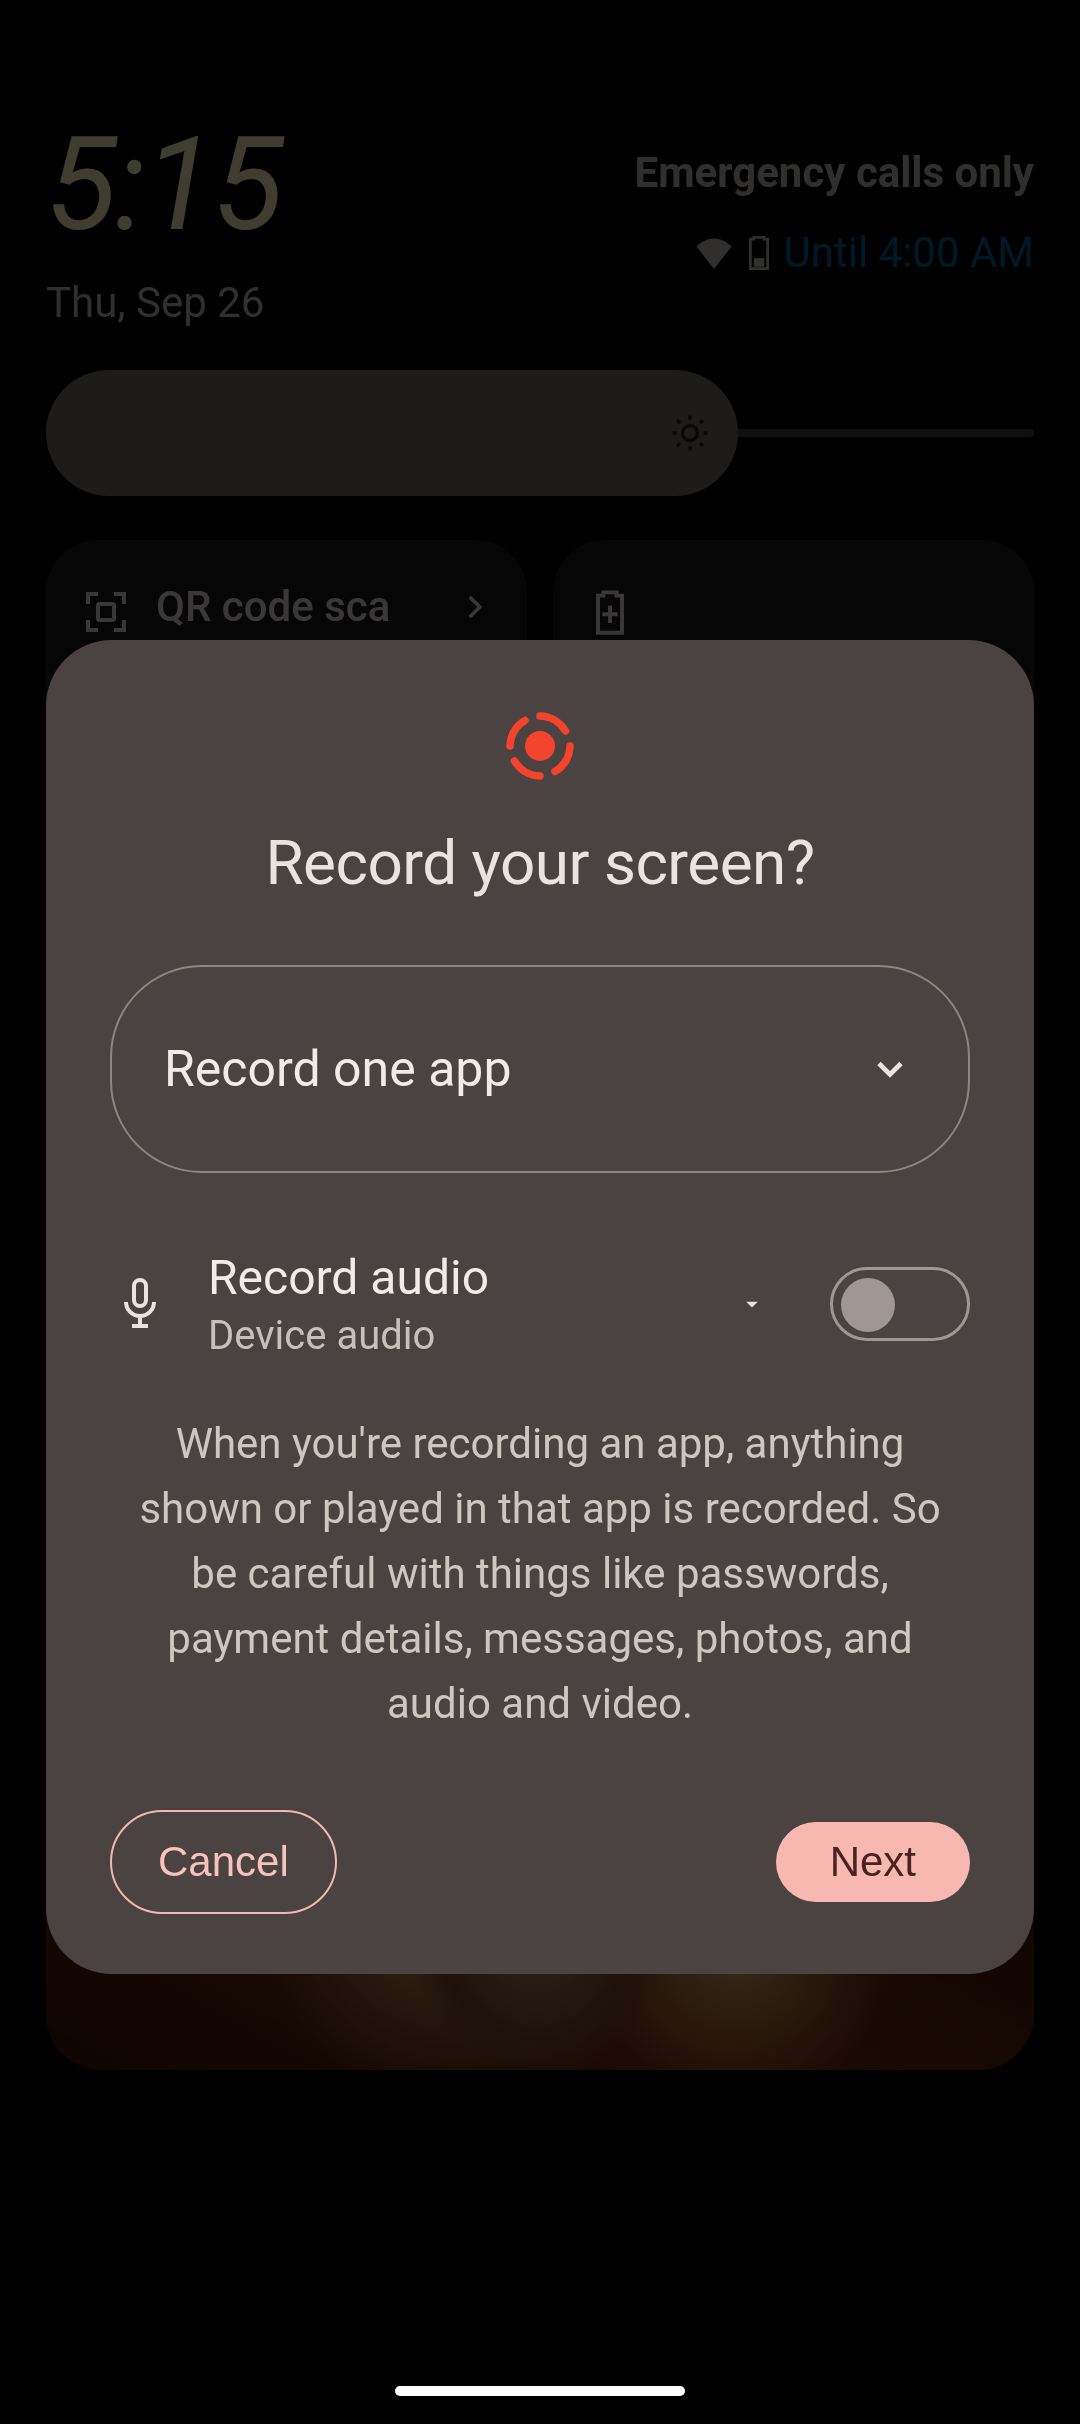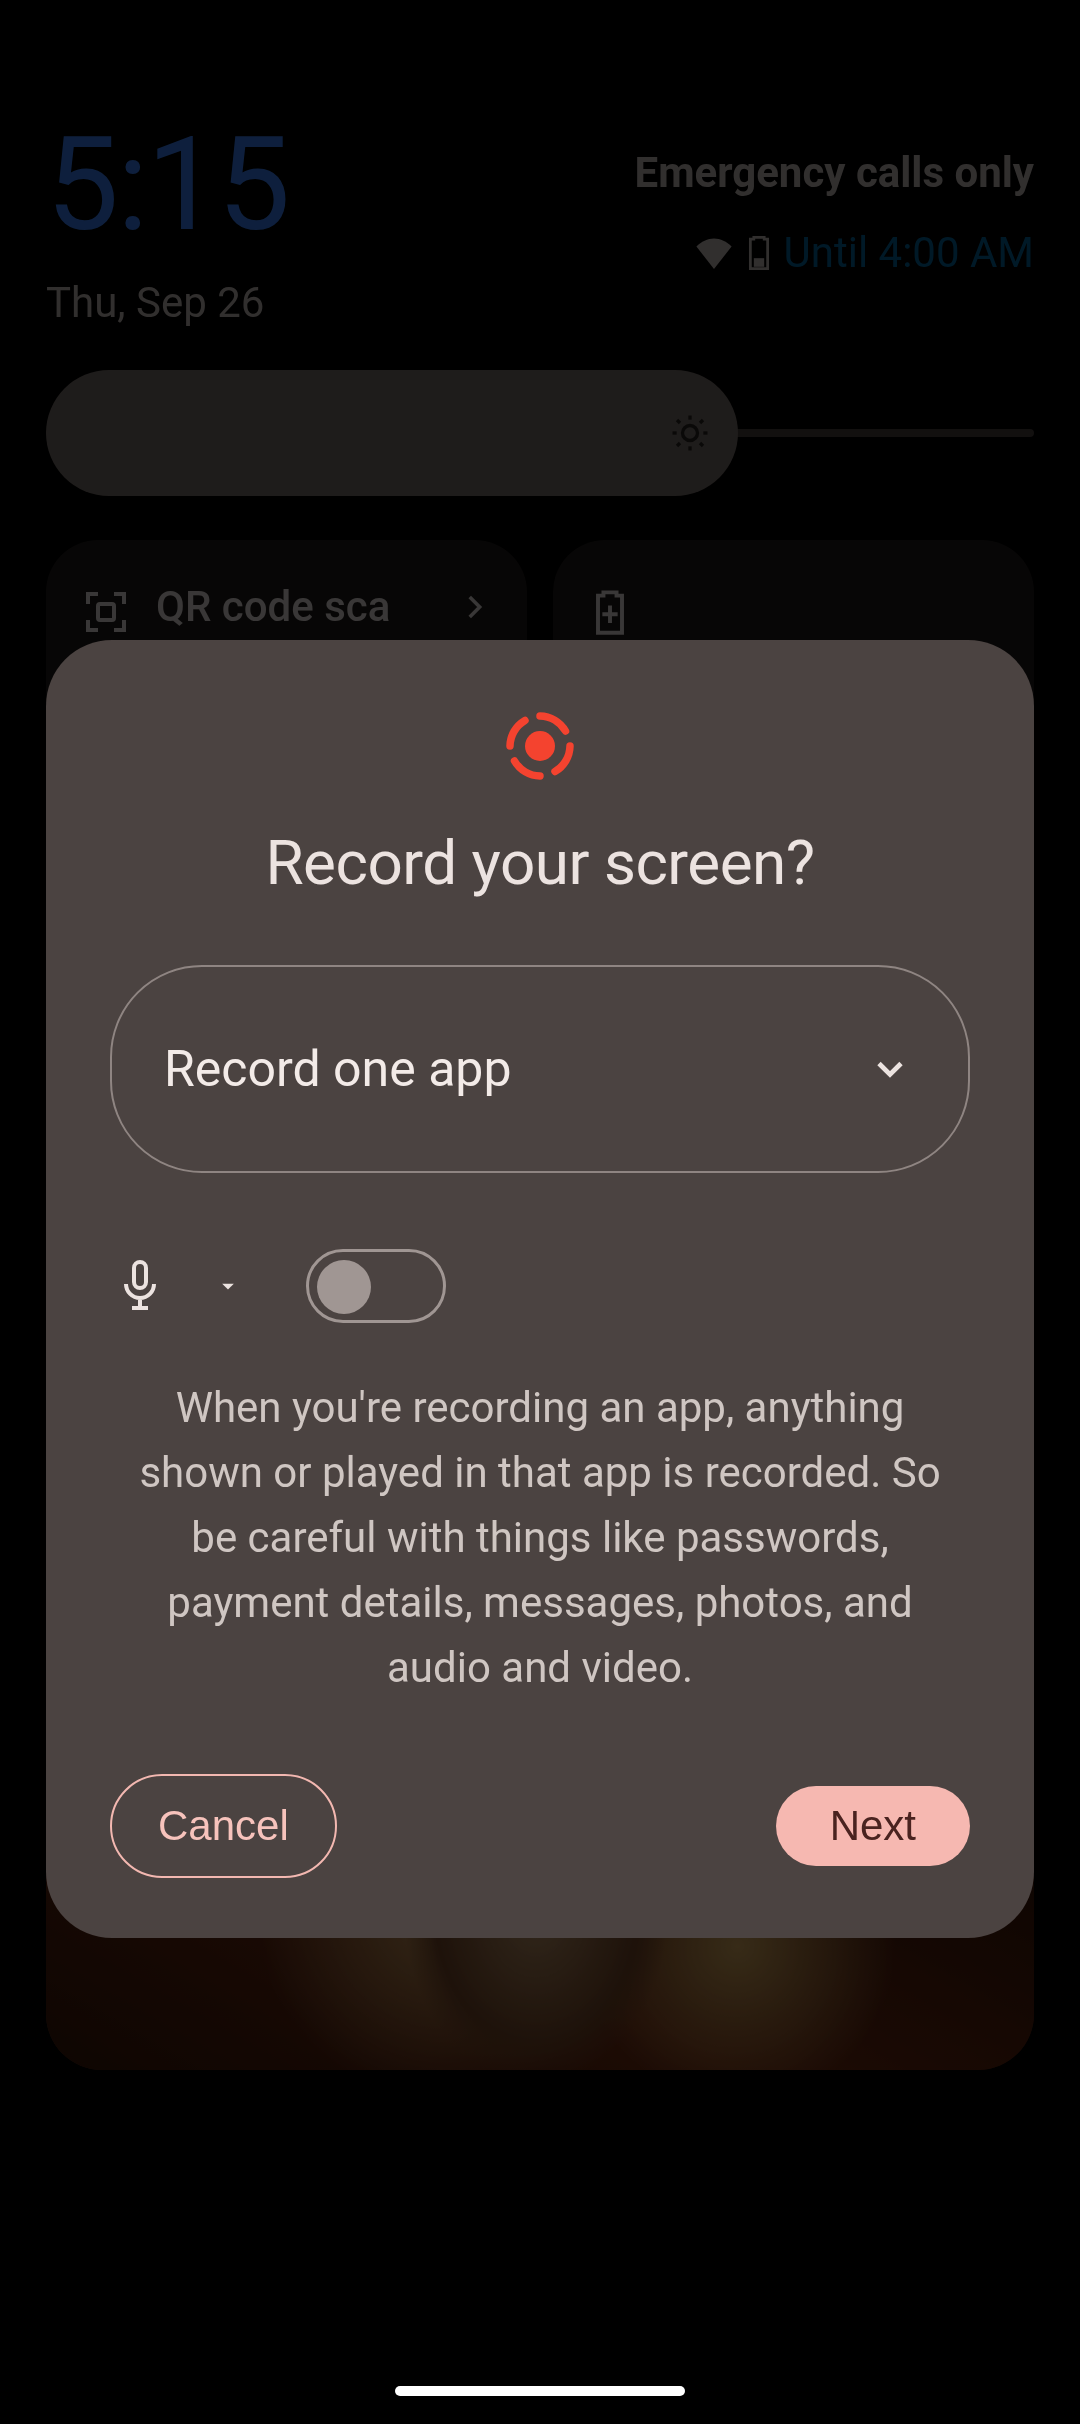--- a/index.html
+++ b/index.html
@@ -23,23 +23,24 @@
 
   .status-top {
     position: absolute;
     top: 120px;
     left: 46px;
     right: 46px;
   }
   .clock {
     font-size: 130px;
     font-weight: 400;
-    color: #3b82f6;
+    color: #fef9c3;
     letter-spacing: -2px;
     line-height: 1;
+    font-style: italic;
   }
   .date {
     font-size: 42px;
     color: #c9bfbc;
     margin-top: 28px;
   }
   .emergency {
     position: absolute;
     top: 28px;
     right: 0;
@@ -366,20 +367,24 @@
     </svg>
   </div>
 
   <div class="audio-row">
     <div class="mic">
       <svg width="48" height="56" viewBox="0 0 24 28" fill="none" stroke="#ece3e0" stroke-width="2">
         <rect x="9" y="2" width="6" height="13" rx="3"></rect>
         <path d="M5 13a7 7 0 0 0 14 0M12 20v5M8 25h8"></path>
       </svg>
     </div>
+    <div class="audio-texts">
+      <div class="audio-title">Record audio</div>
+      <div class="audio-sub">Device audio</div>
+    </div>
     <div class="audio-dd">
       <svg width="28" height="28" viewBox="0 0 24 24">
           <path fill="#ece3e0" d="M7 10l5 5 5-5z"></path>
         </svg>
     </div>
     <div class="switch">
       <div class="thumb"></div>
     </div>
   </div>
 

